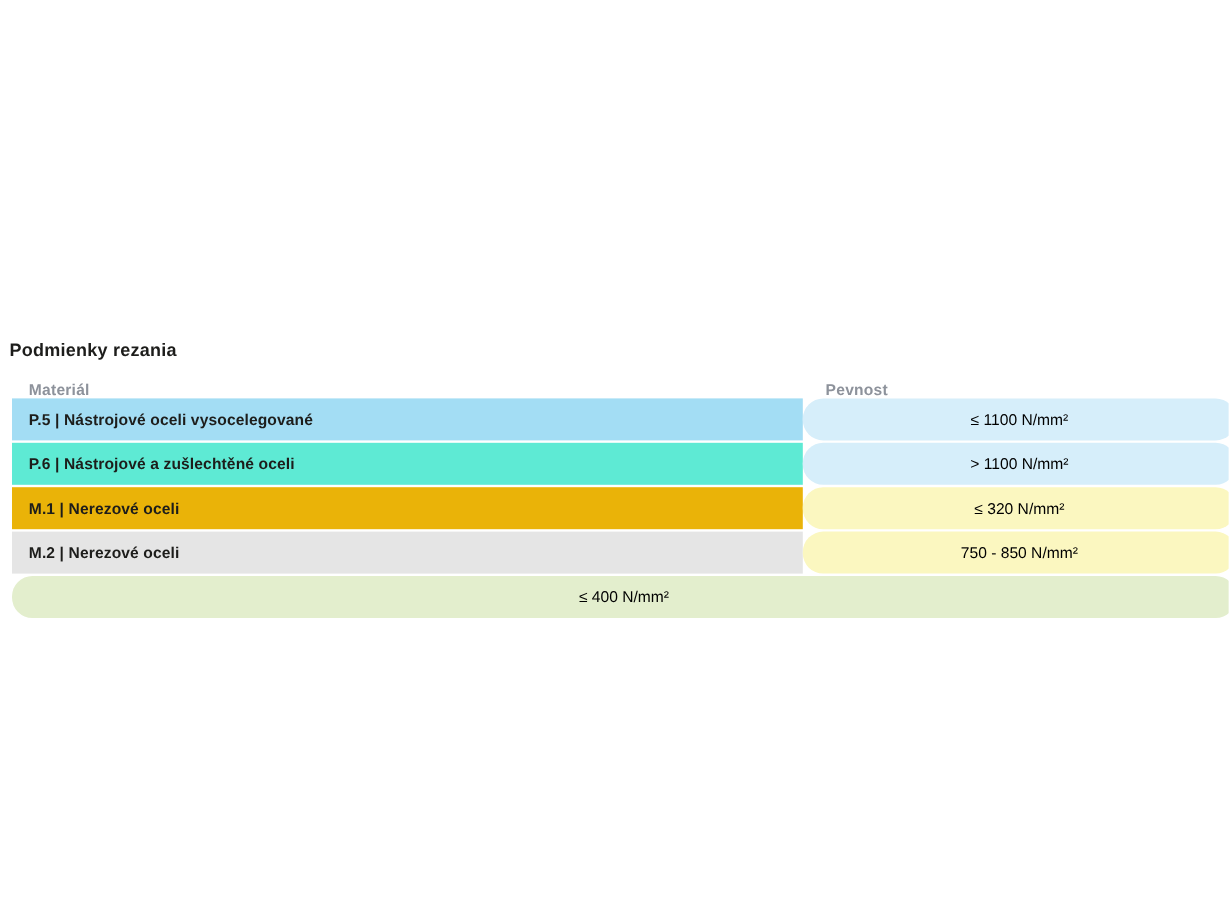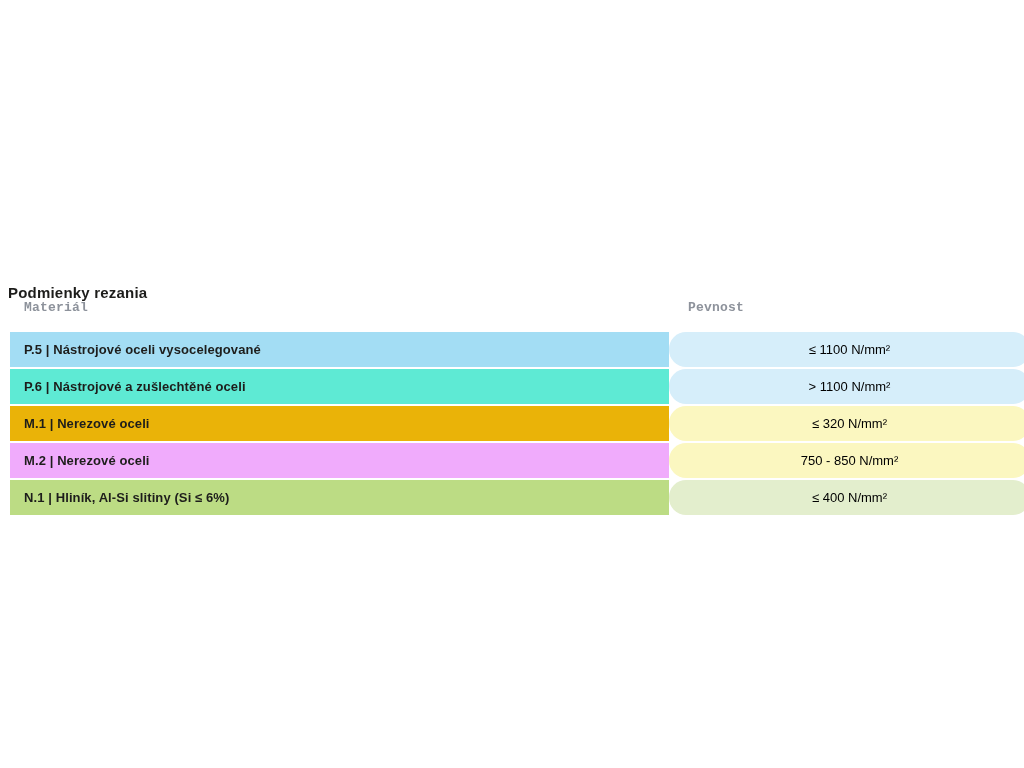--- a/index.html
+++ b/index.html
@@ -19,26 +19,25 @@
     position: absolute;
     left: 8px;
     top: 272px;
     font-size: 15px;
     font-weight: bold;
     color: #1d1d1b;
     letter-spacing: 0.2px;
   }
   .col-header {
     position: absolute;
-    top: 300px;
+    top: 317px;
     font-size: 13px;
     font-weight: bold;
     color: #8d929b;
     letter-spacing: 0.2px;
-    font-family: Liberation Mono, monospace;
   }
   .col-header.material { left: 24px; }
   .col-header.pevnost  { left: 688px; }
   .cond-table {
     position: absolute;
     left: 10px;
     top: 332px;
     width: 1020px;
   }
   .row {
@@ -89,23 +88,22 @@
       <div class="cell-left" style="background: #5eead4;">P.6 | Nástrojové a zušlechtěné oceli</div>
       <div class="cell-right" style="background: rgb(214, 238, 250);">&gt; 1100 N/mm²</div>
     </div>
 
     <div class="row">
       <div class="cell-left" style="background: #eab308;">M.1 | Nerezové oceli</div>
       <div class="cell-right" style="background: rgb(251, 247, 192);">≤ 320 N/mm²</div>
     </div>
 
     <div class="row">
-      <div class="cell-left" style="background: #f0abfc;">M.2 | Nerezové oceli</div>
+      <div class="cell-left" style="background: #e5e5e5;">M.2 | Nerezové oceli</div>
       <div class="cell-right" style="background: rgb(251, 247, 192);">750 - 850 N/mm²</div>
     </div>
 
     <div class="row">
-      <div class="cell-left" style="background: rgb(188, 220, 132);">N.1 | Hliník, Al-Si slitiny (Si ≤ 6%)</div>
       <div class="cell-right" style="background: rgb(227, 238, 205); text-align: right;">≤ 400 N/mm²</div>
     </div>
   </div>
 
 </div>
 
 </body></html>

